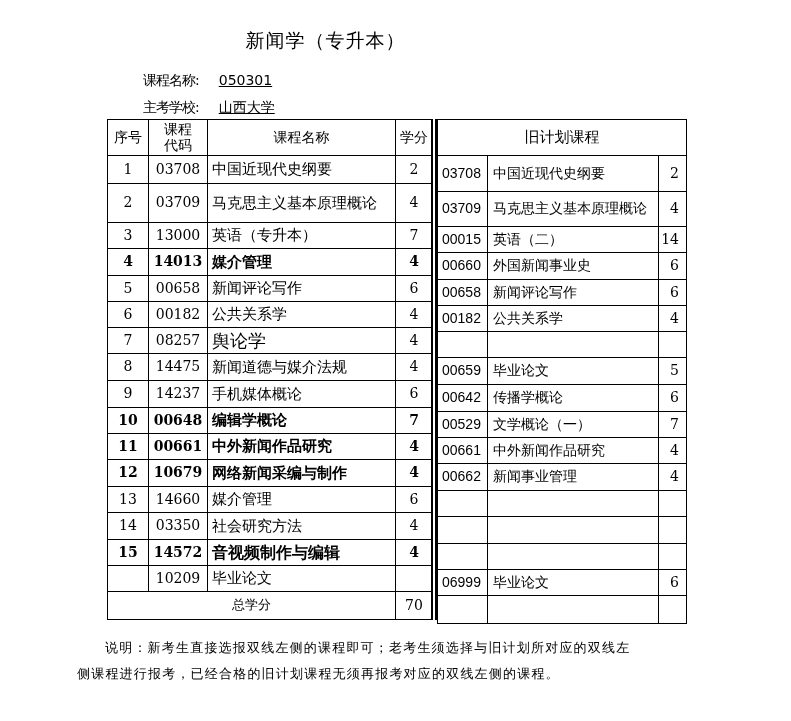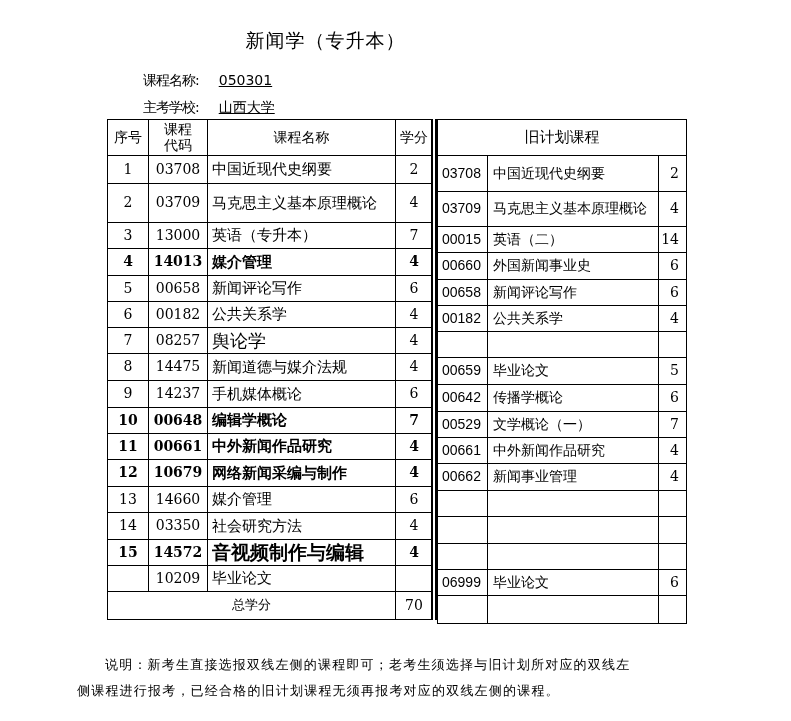--- a/index.html
+++ b/index.html
@@ -15,21 +15,21 @@
   .c { text-align:center; }
   .l { text-align:left; padding-left:4px !important; }
   .num { font-family:"DejaVu Serif","Liberation Serif",serif; font-size:13px; }
   .b { font-weight:bold; }
   .hdr { font-family:"DejaVu Sans","Liberation Sans",sans-serif; font-size:14px; }
   .codehdr { font-size:13px; line-height:15px; }
   .rcode { font-family:"Liberation Sans","DejaVu Sans",sans-serif; font-size:13px; text-align:left; padding-left:4px !important; }
   .rname { font-size:13px; text-align:left; padding-left:5px !important; }
   .rcred { text-align:right; padding-right:7px !important; font-size:13px; }
   .dbl { position:absolute; left:431px; top:119px; width:6px; height:501px; border-left:2px solid #000; border-right:2px solid #000; box-sizing:border-box; background:#fff; }
-  .note { position:absolute; left:77px; top:652px; width:650px; font-size:13px; line-height:26px; letter-spacing:1.2px; font-family:Liberation Serif, serif; }
+  .note { position:absolute; left:77px; top:636px; width:650px; font-size:13px; line-height:26px; letter-spacing:1.2px; font-family:Liberation Mono, monospace; }
   .note .indent { padding-left:28px; }
 </style>
 </head>
 <body>
 
 <div class="title">新闻学（专升本）</div>
 
 <div class="meta" style="top:72px;">
   <span class="lbl">课程名称:</span><span class="val">050301</span>
 </div>
@@ -134,21 +134,21 @@
       </tr>
       <tr style="height: 27px;">
         <td class="c num">14</td>
         <td class="c num">03350</td>
         <td class="l" style="font-size:15px">社会研究方法</td>
         <td class="c num">4</td>
       </tr>
       <tr style="height: 26px;">
         <td class="c num b">15</td>
         <td class="c num b">14572</td>
-        <td class="l b" style="font-size:19px">音视频制作与编辑</td>
+        <td class="l b" style="font-size:16px">音视频制作与编辑</td>
         <td class="c num b">4</td>
       </tr>
       <tr style="height: 26px;">
         <td class="c num"></td>
         <td class="c num">10209</td>
         <td class="l" style="font-size:15px">毕业论文</td>
         <td class="c num"></td>
       </tr>
       <tr style="height: 28px;">
         <td colspan="3" class="c hdr" style="font-size:13px">总学分</td>

